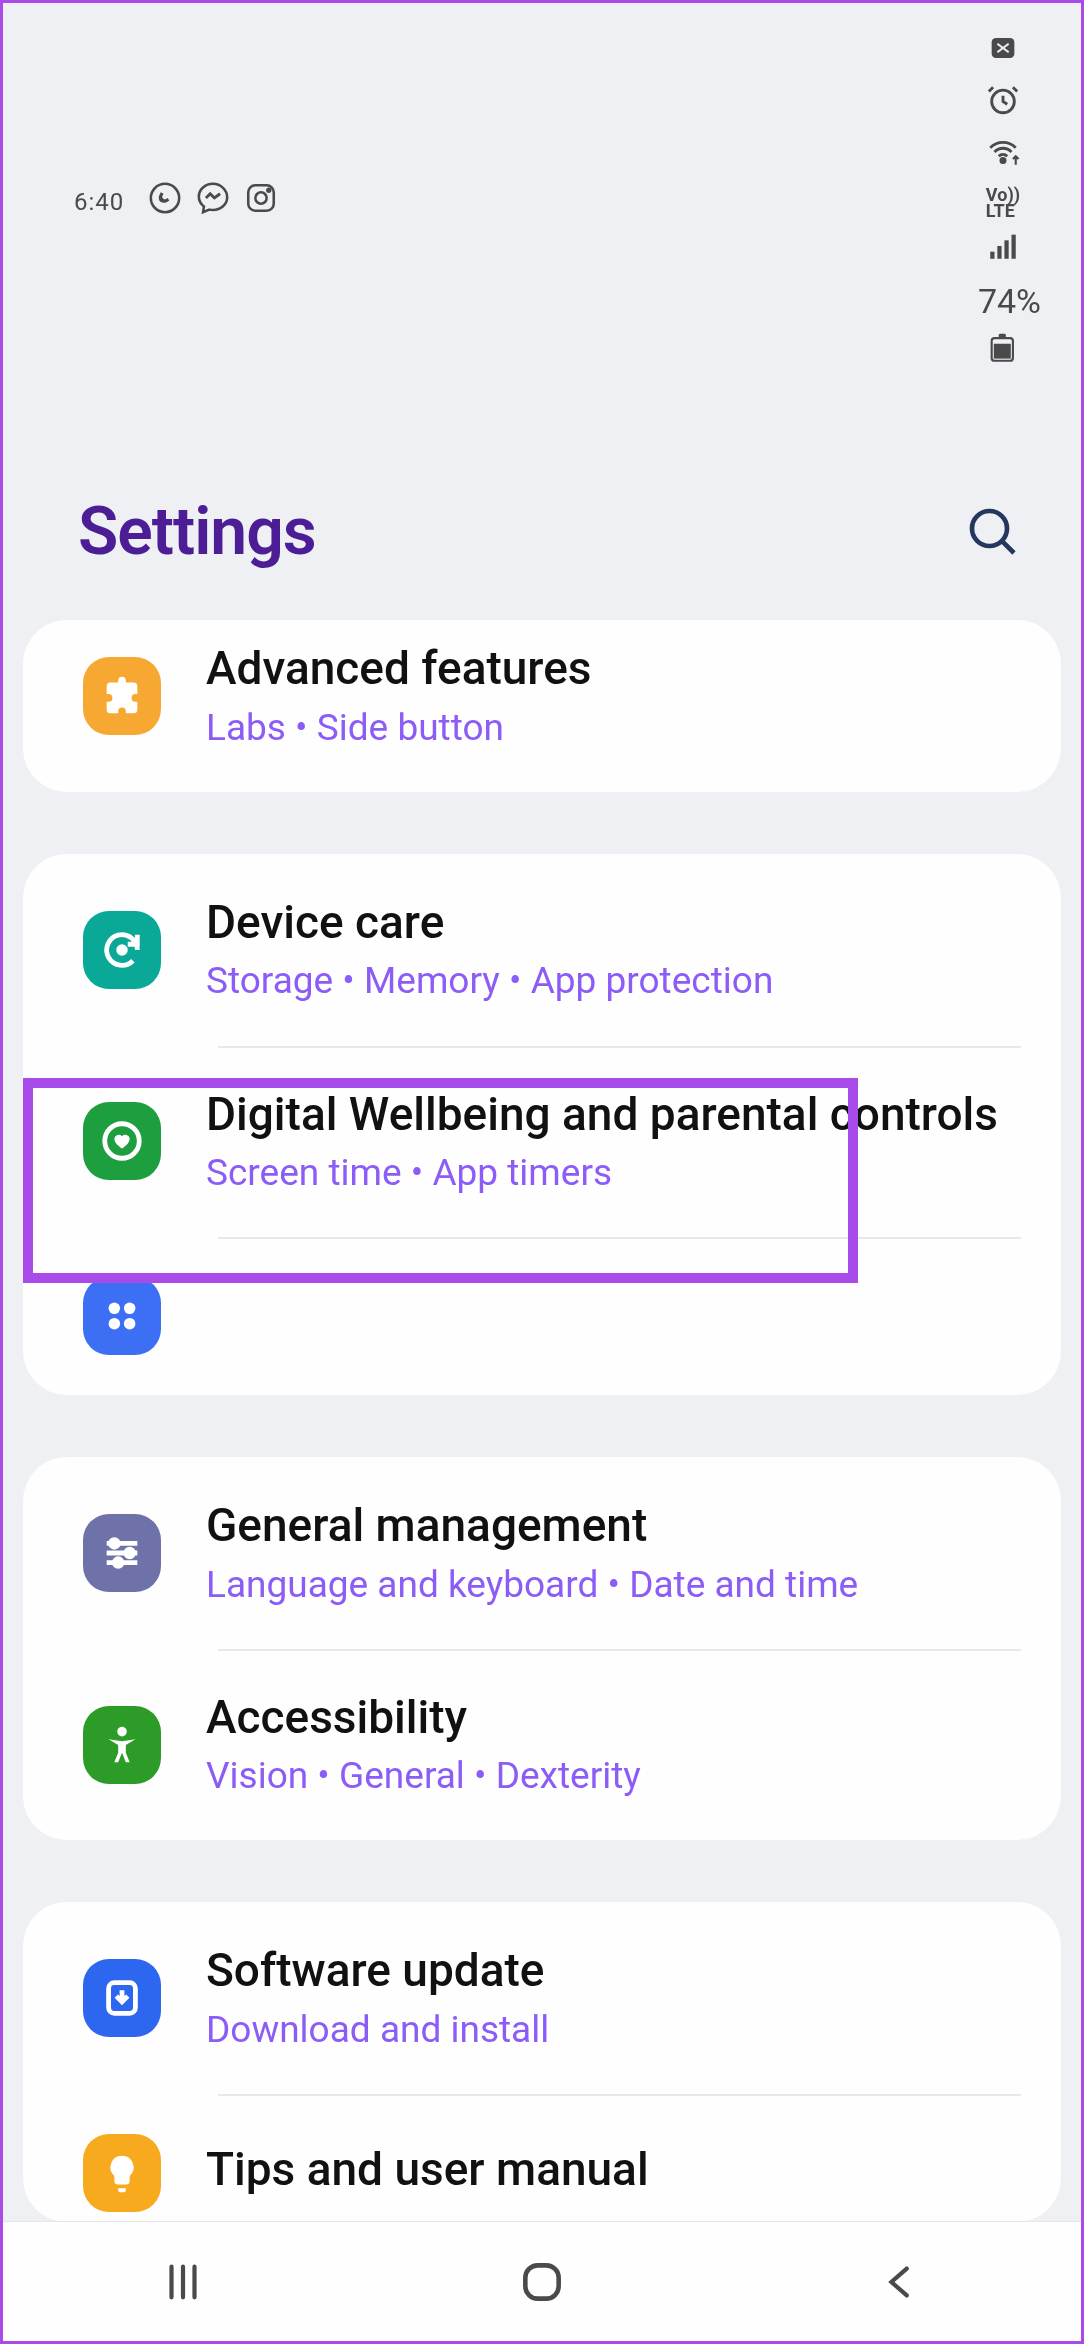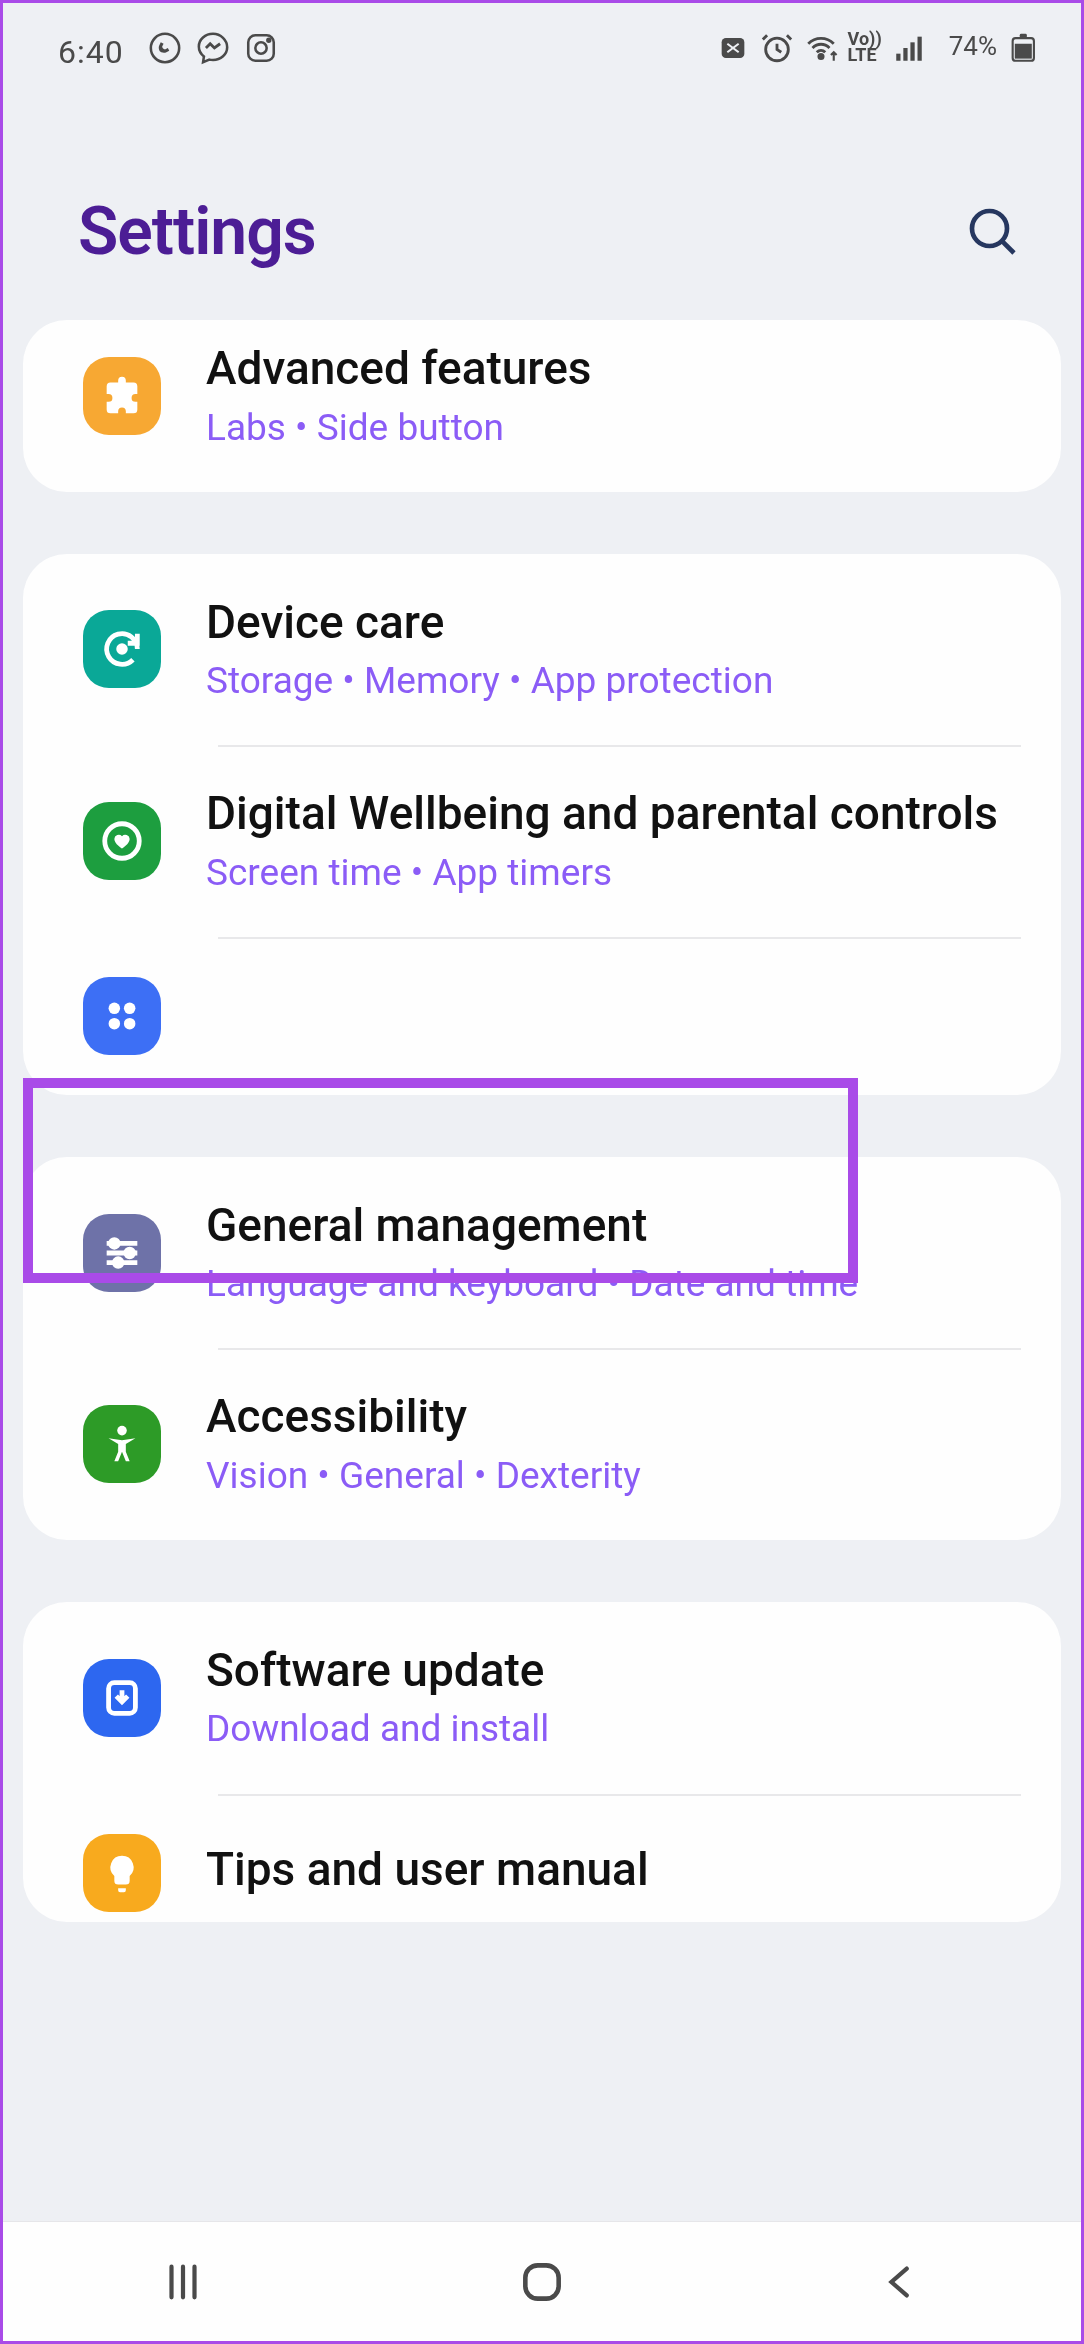--- a/index.html
+++ b/index.html
@@ -16,24 +16,24 @@
   .status-bar {
     display: flex;
     justify-content: space-between;
     align-items: center;
     padding: 28px 40px 10px 55px;
     font-size: 34px;
     color: #4a4a4a;
     font-weight: 400;
   }
   .status-left { display: flex; align-items: center; gap: 14px; }
-  .status-right { display: flex; gap: 10px; }
-  .status-time { font-size: 32px; margin-right: 10px; letter-spacing: 1px; }
+  .status-right { display: flex; align-items: center; gap: 10px; flex-direction: column; }
+  .status-time { font-size: 24px; margin-right: 10px; letter-spacing: 1px; margin-left: 16px; }
   .status-icon-svg { width: 34px; height: 34px; }
-  .battery-pct { font-size: 26px; margin-left: 13px; }
+  .battery-pct { font-size: 34px; margin-left: 13px; }
 
   
   .header {
     display: flex;
     justify-content: space-between;
     align-items: center;
     padding: 110px 60px 60px 75px;
   }
   .header-title {
     font-size: 66px;

